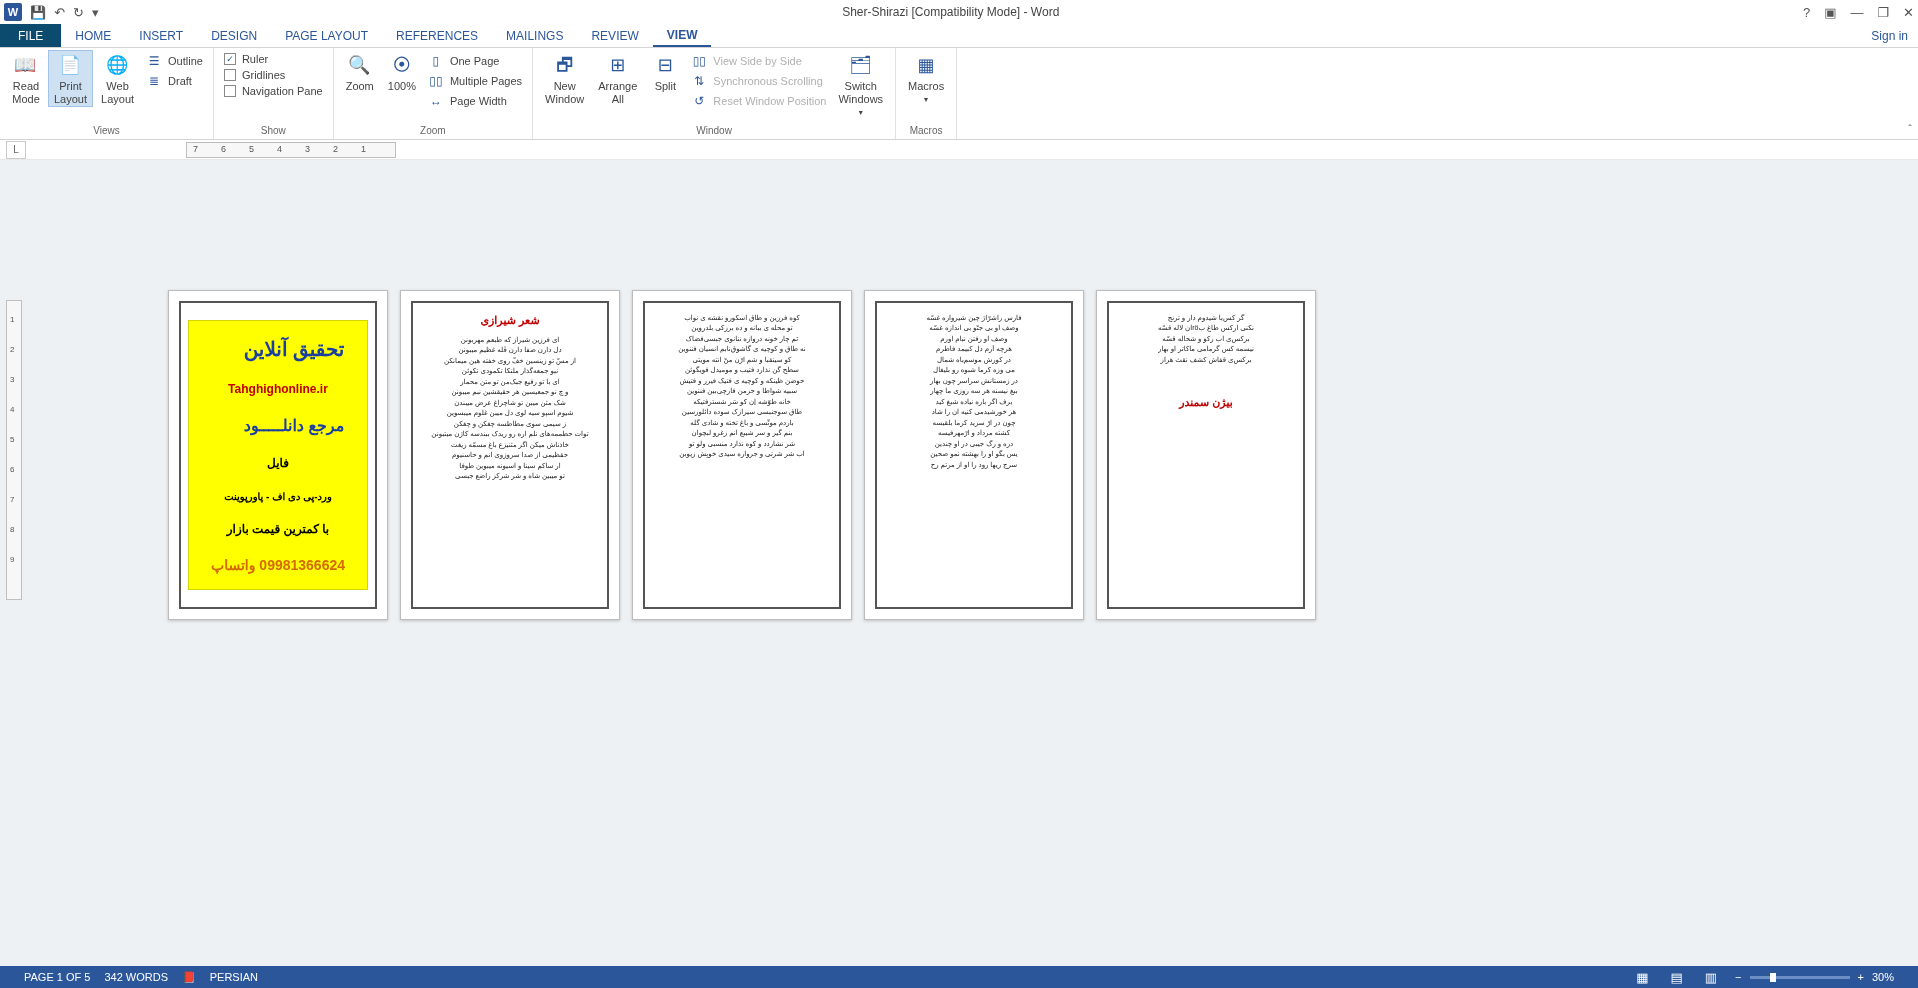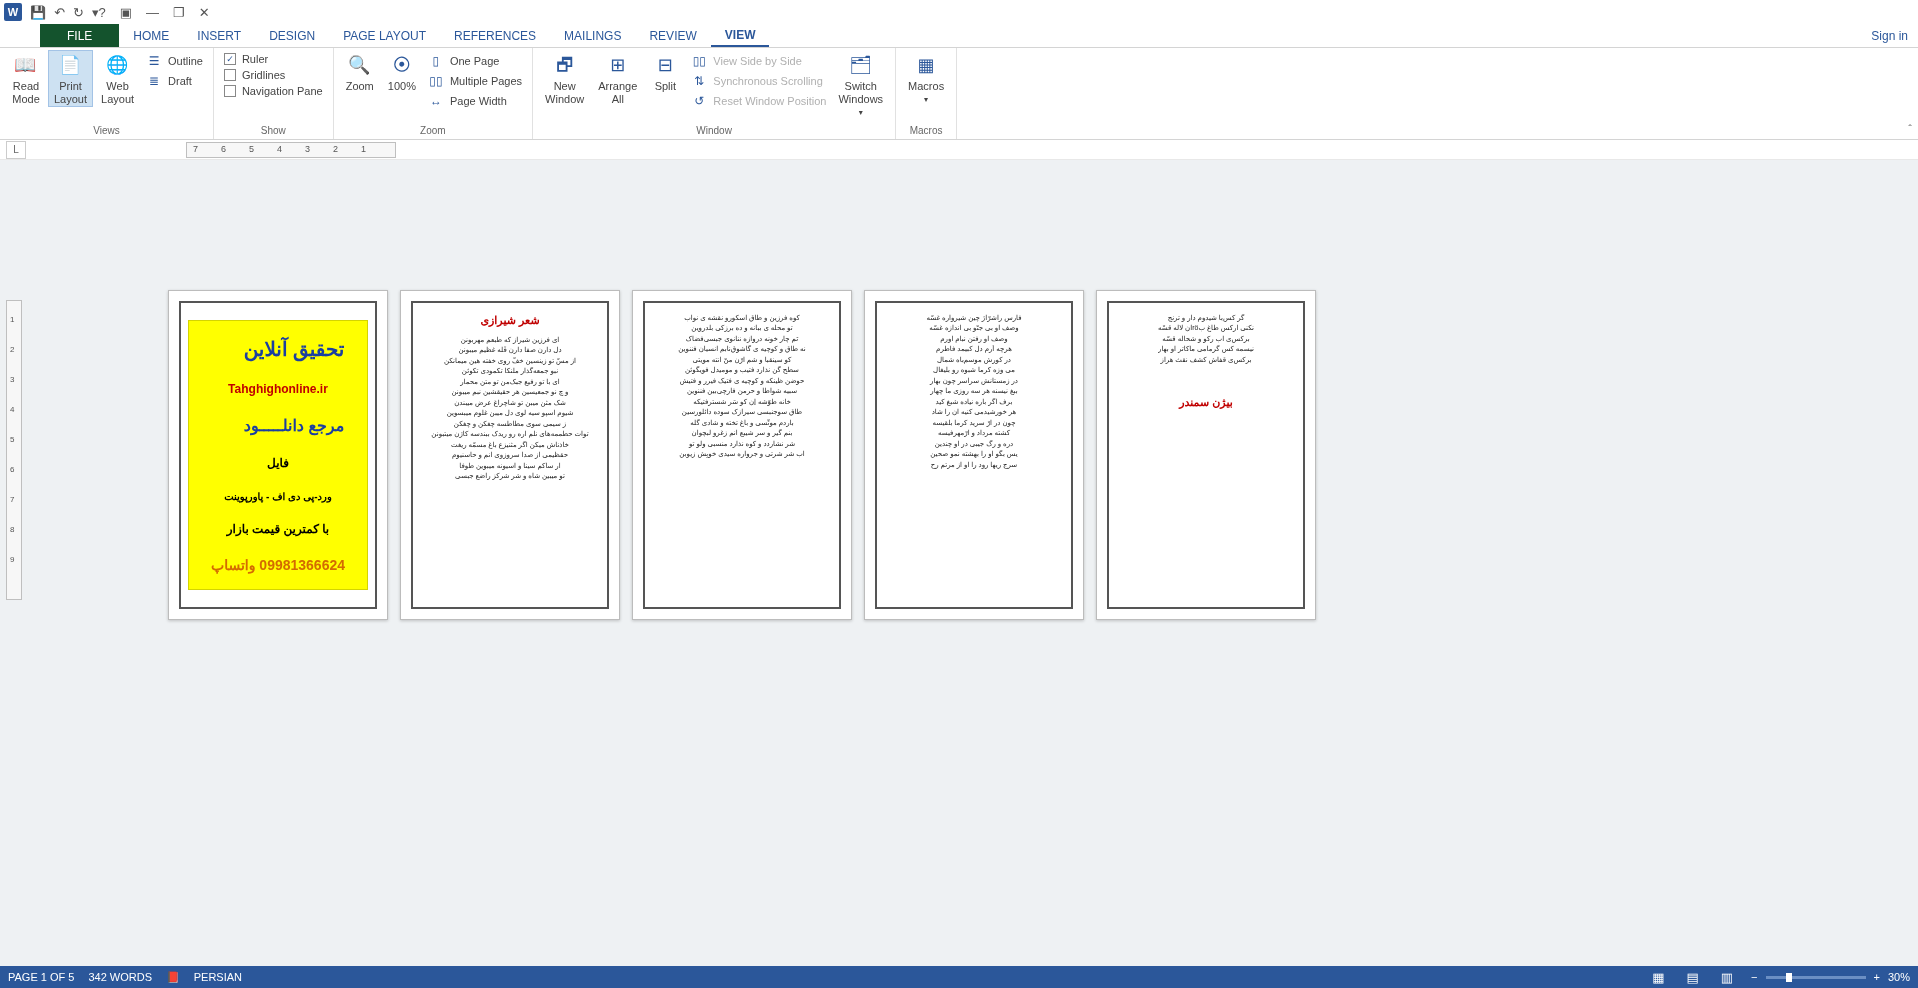--- a/index.html
+++ b/index.html
@@ -8,21 +8,21 @@
 
 .titlebar { height: 24px; background: #fff; display: flex; align-items: center; padding: 0 4px; font-size: 12px; color: #444; }
 .titlebar-left { display: flex; gap: 8px; align-items: center; }
 .titlebar-center { flex: 1; text-align: center; }
 .titlebar-right { display: flex; gap: 14px; align-items: center; }
 .word-logo { width: 18px; height: 18px; background: #2b579a; color: #fff; display: inline-flex; align-items: center; justify-content: center; font-weight: bold; font-size: 11px; border-radius: 2px; }
 .win-btn { cursor: pointer; color: #555; font-size: 13px; }
 
 
 .tabs { height: 24px; display: flex; align-items: stretch; font-size: 12px; border-bottom: 1px solid #d4d4d4; background: #fff; }
-.tab-file { background: #14532d; color: #fff; padding: 0 27px; display: flex; align-items: center; font-size: 12px; margin-left: 40px; }
+.tab-file { background: #0c4a6e; color: #fff; padding: 0 18px; display: flex; align-items: center; font-size: 12px; }
 .tab { padding: 0 14px; display: flex; align-items: center; color: #2b579a; cursor: pointer; }
 .tab.active { border-bottom: 2px solid #2b579a; font-weight: bold; }
 .tab-spacer { flex: 1; }
 .signin { padding: 0 10px; display: flex; align-items: center; color: #2b579a; }
 
 
 .ribbon { height: 92px; background: #fff; display: flex; border-bottom: 1px solid #d4d4d4; position: relative; }
 .group { display: flex; flex-direction: column; padding: 2px 6px 0 6px; border-right: 1px solid #e1e1e1; }
 .group-body { flex: 1; display: flex; align-items: flex-start; gap: 2px; }
 .group-label { font-size: 10px; color: #666; text-align: center; padding: 2px 0 3px 0; }
@@ -52,38 +52,39 @@
 .doc-title { color: #c00000; font-weight: bold; font-size: 11px; margin: 3px 0 6px 0; text-align: right; }
 .doc-line { font-size: 7px; color: #222; direction: rtl; margin: 2.5px 0; white-space: nowrap; overflow: hidden; text-align: center; }
 .yellow-box { width: 180px; height: 270px; background: #ffff00; border: 1px solid #d4d400; margin: 0 auto; display: flex; flex-direction: column; align-items: center; justify-content: space-around; padding: 6px 4px; }
 .yellow-box .yl { direction: rtl; font-weight: bold; text-align: center; }
 .blue-lg { color: #1b3fa0; font-size: 20px; font-weight: 900; margin-left: 32px; }
 .red-md { color: #c00000; font-size: 12px; }
 .black-md { color: #000; font-size: 12px; }
 .orange-md { color: #d46b00; font-size: 14px; font-weight: 900; }
 
 
-.statusbar { height: 22px; background: #2b579a; color: #fff; display: flex; align-items: center; font-size: 11px; padding: 0 8px; gap: 14px; }
+.statusbar { height: 22px; background: #2b579a; color: #fff; display: flex; align-items: center; font-size: 11px; padding: 0 24px; gap: 14px; }
 .status-spacer { flex: 1; }
 .zoom-ctrl { display: flex; align-items: center; gap: 8px; }
 .zoom-track { width: 100px; height: 3px; background: #6b8fc4; position: relative; }
 .zoom-thumb { position: absolute; left: 20px; top: -3px; width: 6px; height: 9px; background: #fff; }
 .view-btn { cursor: pointer; padding: 0 4px; font-size: 13px; }
 </style>
 </head>
 <body>
 
 <div class="titlebar">
   <div class="titlebar-left">
     <span class="word-logo">W</span>
     <span class="win-btn">💾</span>
     <span class="win-btn">↶</span>
     <span class="win-btn">↻</span>
     <span class="win-btn">▾</span>
   </div>
+  <div class="titlebar-center">Sher-Shirazi [Compatibility Mode] - Word</div>
   <div class="titlebar-right">
     <span class="win-btn">?</span>
     <span class="win-btn">▣</span>
     <span class="win-btn">—</span>
     <span class="win-btn">❐</span>
     <span class="win-btn">✕</span>
   </div>
 </div>
 
 <div class="tabs">

